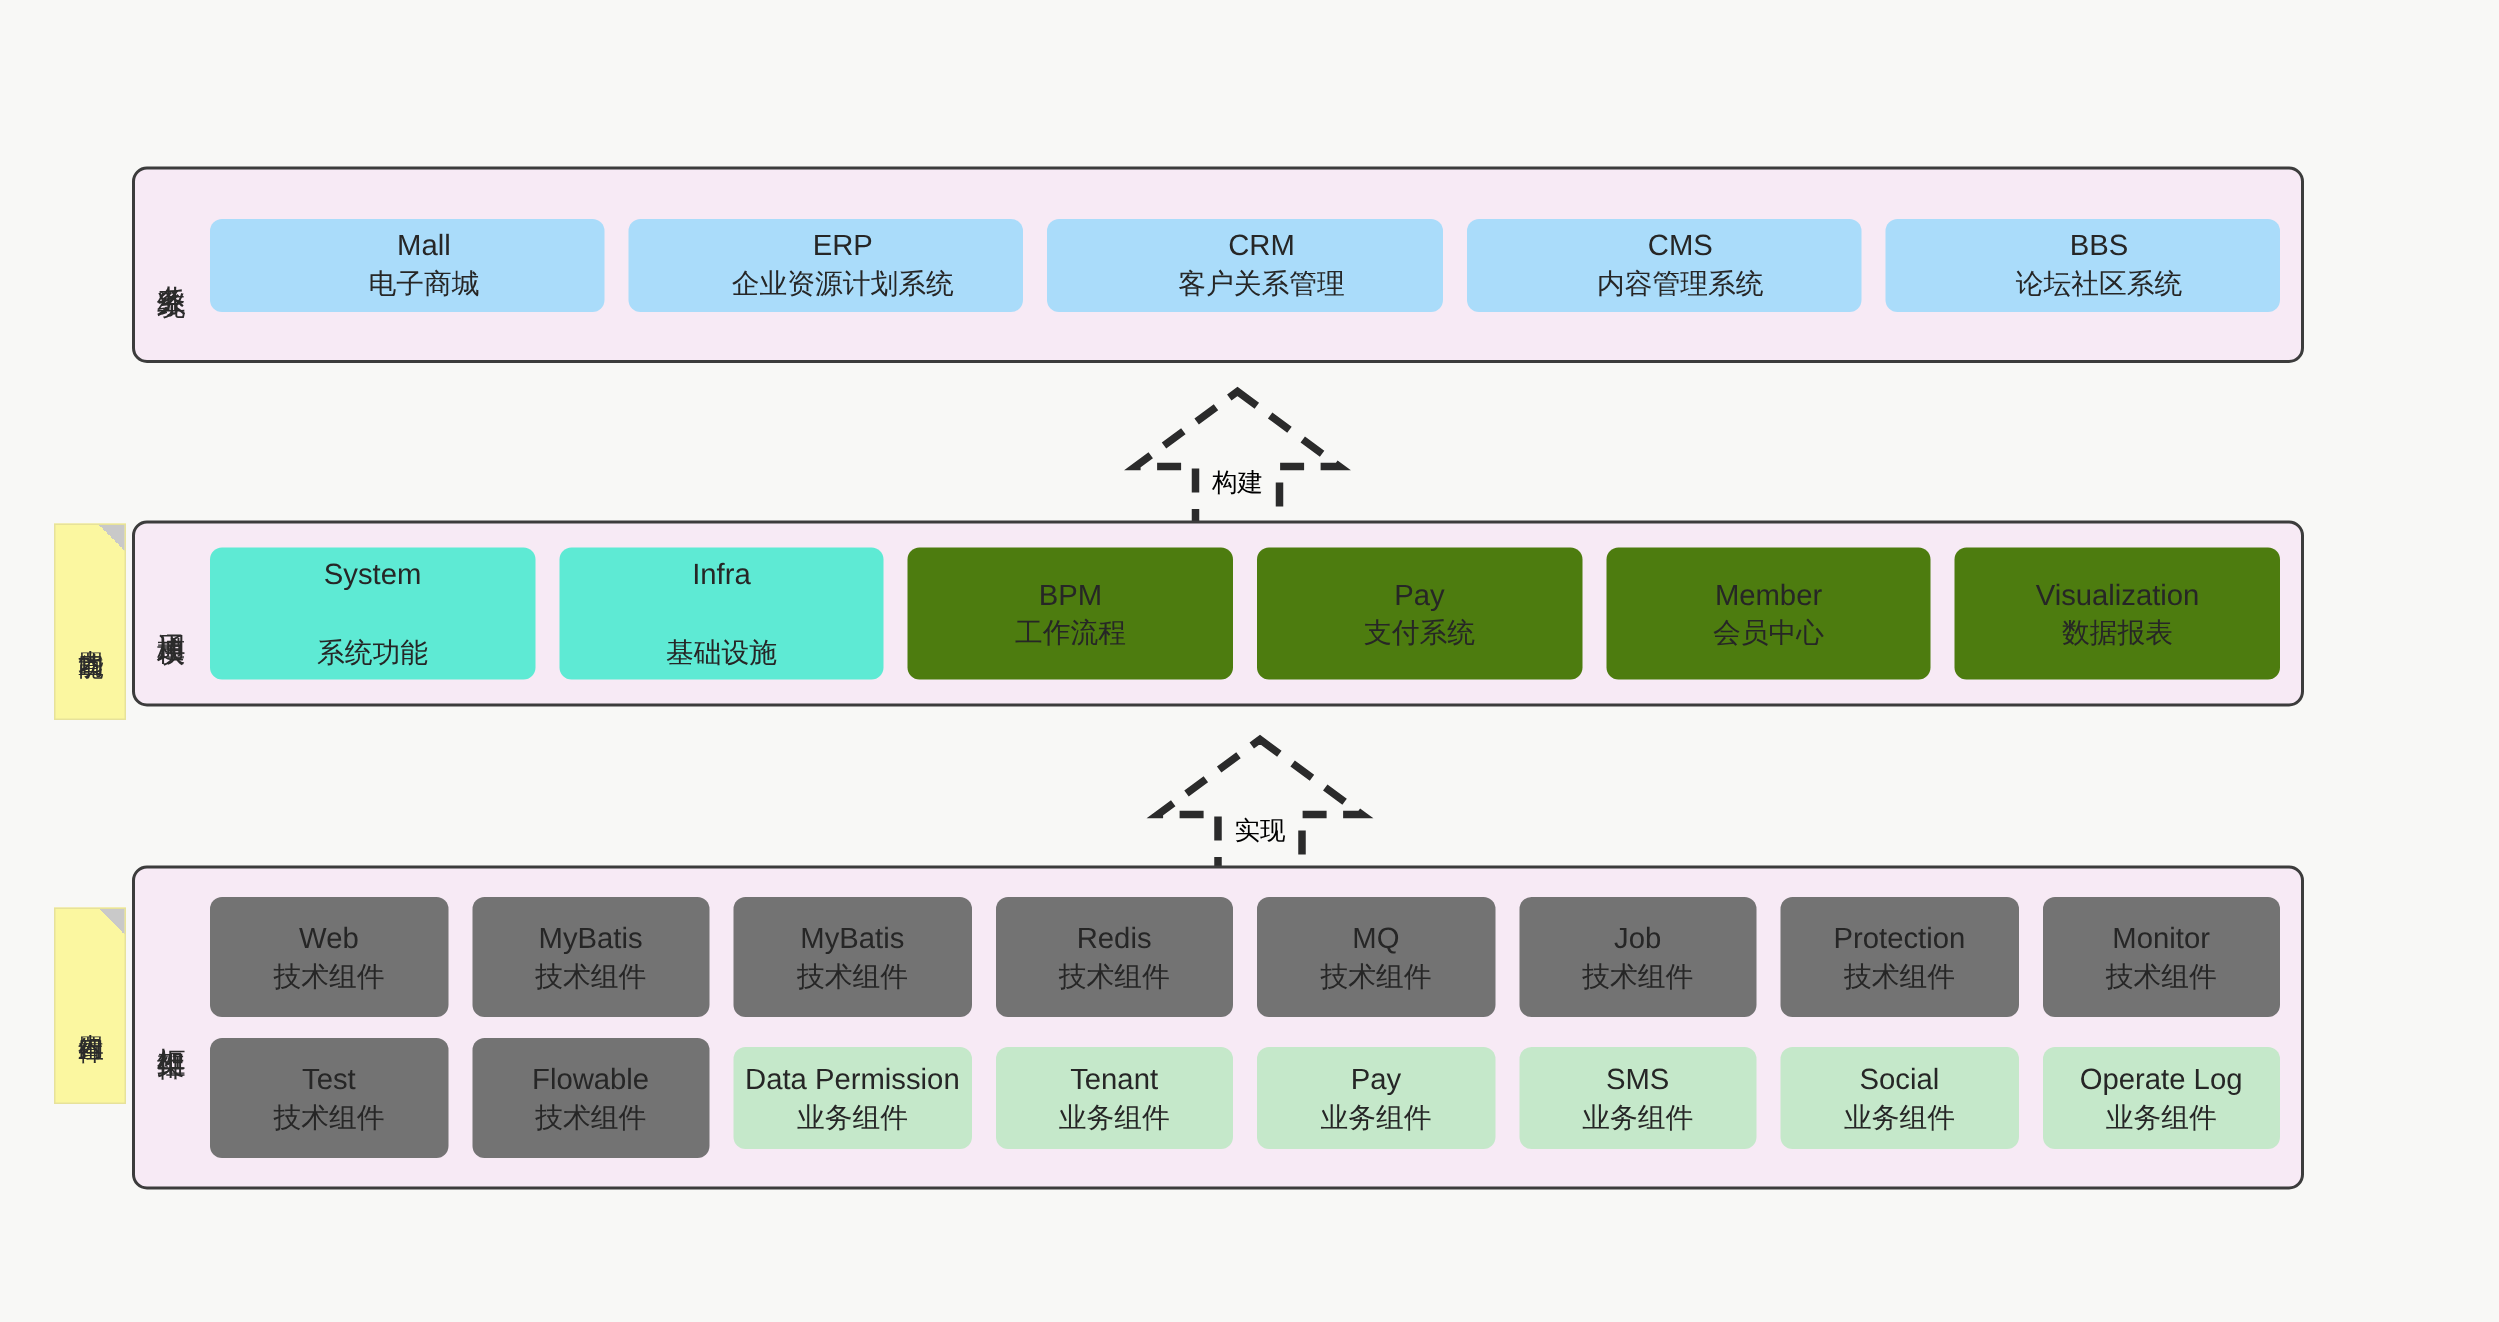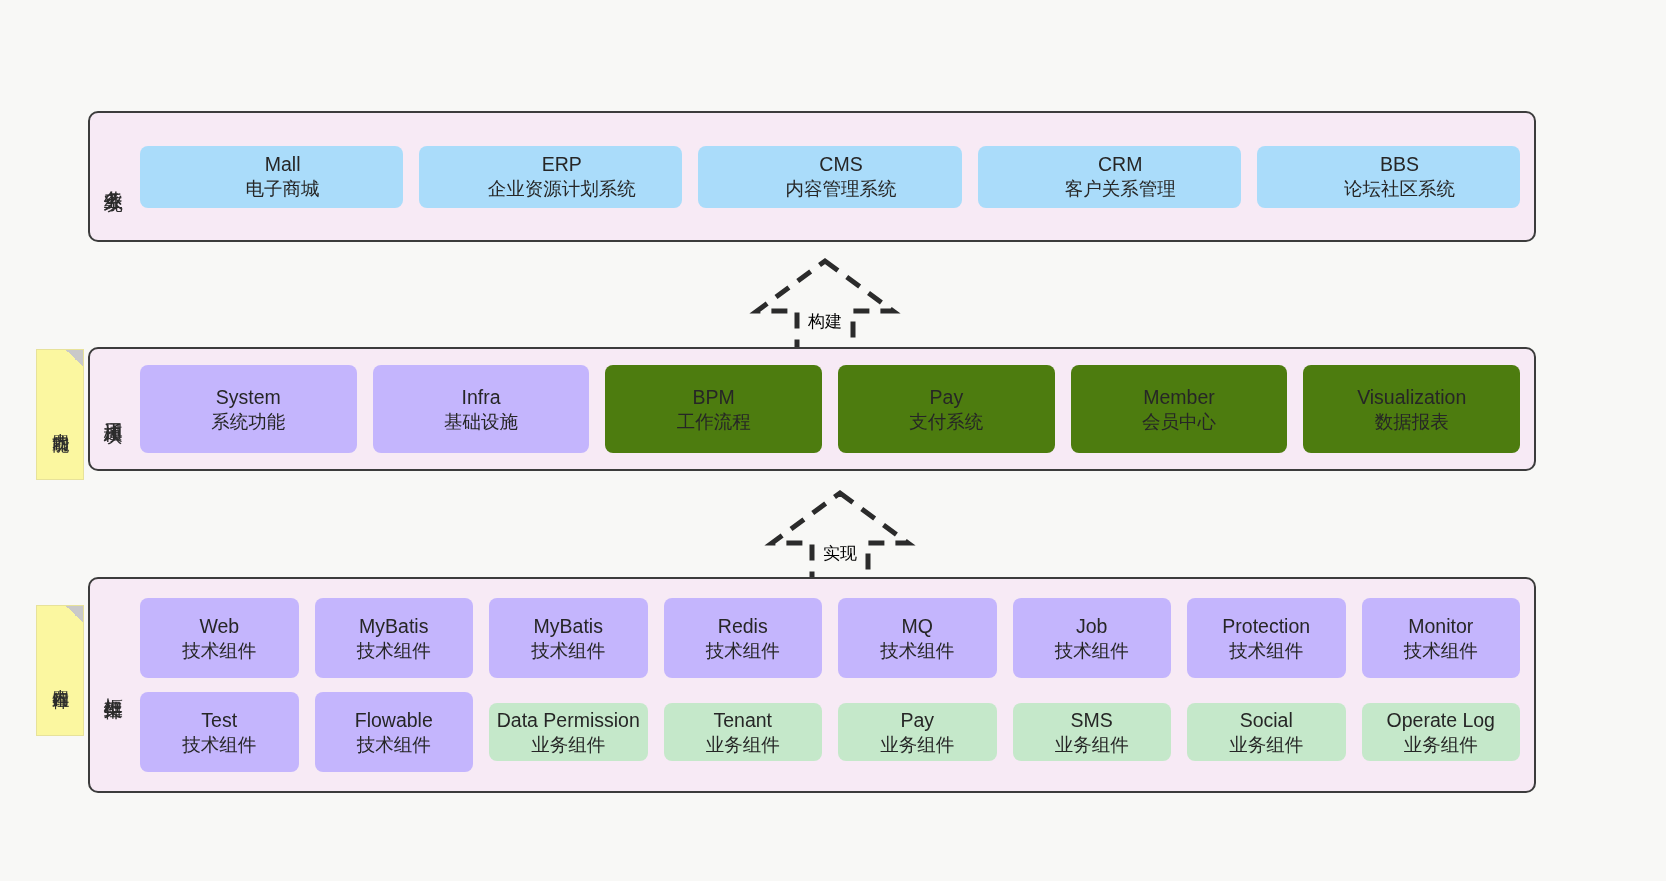--- a/index.html
+++ b/index.html
@@ -64,24 +64,24 @@
     color: #262626;
     font-size: 19px;
     line-height: 1.28;
     padding: 6px 4px;
     user-select: none;
   }
   .card .c-title { font-size: 19.5px; }
   .card .c-sub   { font-size: 18.5px; }
 
   .c-blue       { background: #aadcfa; height: 62px; padding-left: 26px; }
-  .c-red        { background: #c4b5fd; height: 88px; }
+  .c-red        { background: #5eead4; height: 88px; justify-content: space-between; }
   .c-pink       { background: #4d7c0f; height: 88px; }
-  .c-green      { background: #c4b5fd; height: 80px; }
-  .c-lightgreen { background: #c5e8ca; height: 58px; }
+  .c-green      { background: #737373; height: 80px; }
+  .c-lightgreen { background: #c5e8ca; height: 68px; }
 
   
   #layer-business  { left: 88px;  top: 111px; width: 1448px; height: 131px; }
   #layer-modules   { left: 88px;  top: 347px; width: 1448px; height: 124px; }
   #layer-framework { left: 88px;  top: 577px; width: 1448px; height: 216px; }
 
   
   .sticky {
     position: absolute;
     width: 48px;
@@ -140,26 +140,26 @@
       <div class="card-row">
         <div class="card c-blue">
           <span class="c-title">Mall</span>
           <span class="c-sub">电子商城</span>
         </div>
         <div class="card c-blue">
           <span class="c-title">ERP</span>
           <span class="c-sub">企业资源计划系统</span>
         </div>
         <div class="card c-blue">
+          <span class="c-title">CRM</span>
+          <span class="c-sub">客户关系管理</span>
+        </div>
+        <div class="card c-blue">
           <span class="c-title">CMS</span>
           <span class="c-sub">内容管理系统</span>
-        </div>
-        <div class="card c-blue">
-          <span class="c-title">CRM</span>
-          <span class="c-sub">客户关系管理</span>
         </div>
         <div class="card c-blue">
           <span class="c-title">BBS</span>
           <span class="c-sub">论坛社区系统</span>
         </div>
       </div>
     </div>
   </div>
 
   <div class="connector" id="connector-build">

